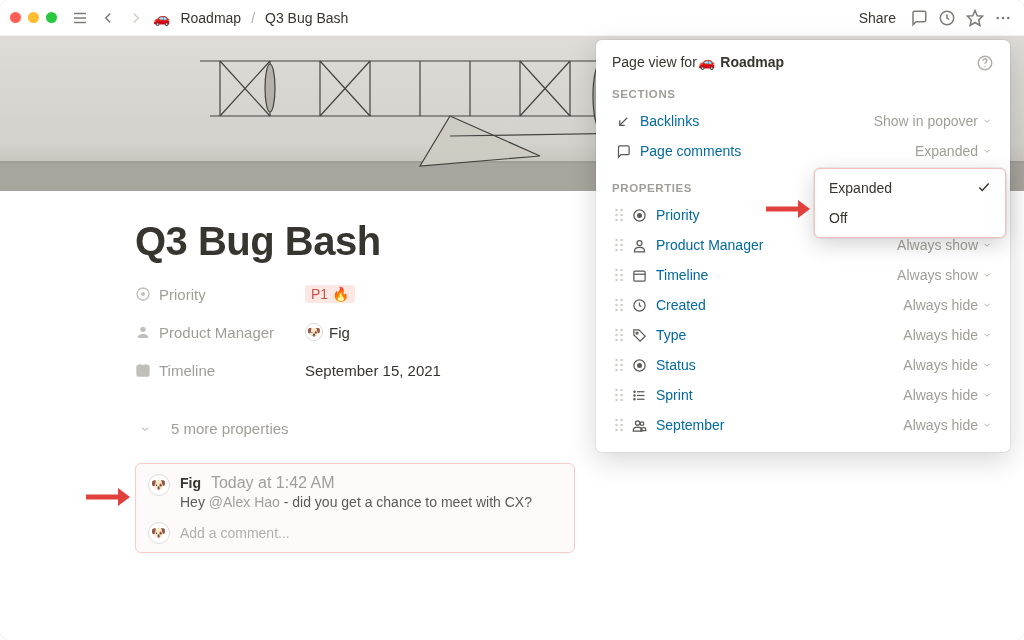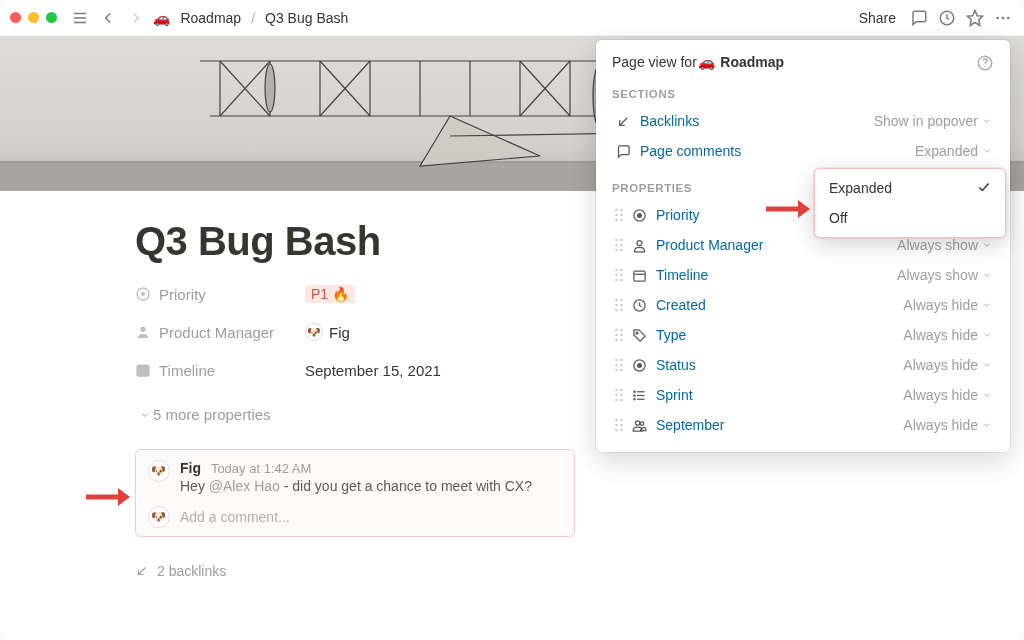--- a/index.html
+++ b/index.html
@@ -66,38 +66,38 @@
     margin-bottom: 16px;
     letter-spacing: -0.5px;
   }
   .props { display:flex; flex-direction:column; gap:10px; font-size:15px;}
   .prop-row { display:flex; align-items:center; height:28px;}
   .prop-label { width:170px; display:flex; align-items:center; gap:8px; color:#9f9e98;}
   .prop-label svg{ width:16px; height:16px; fill:#c0bfba;}
   .prop-value { color:#37352f; display:flex; align-items:center; gap:6px;}
   .tag-p1 { background:#fde7e3; color:#c4554d; padding:1px 6px; border-radius:3px; font-size:14px; display:inline-flex; align-items:center; gap:4px;}
   .fig-ava { width:18px; height:18px; border-radius:50%; background:#fff; border:1px solid #ddd; display:inline-flex; align-items:center; justify-content:center; font-size:11px;}
-  .more-props { margin-top:10px; color:#9f9e98; display:flex; align-items:center; gap:2px; cursor:pointer; width:fit-content; padding:2px 4px; border-radius:4px;}
+  .more-props { margin-top:24px; color:#9f9e98; display:flex; align-items:center; gap:20px; cursor:pointer; width:fit-content; padding:2px 4px; border-radius:4px;}
   .more-props svg{width:12px;height:12px;}
 
   
   .comments {
     margin-top: 24px;
     width: 440px;
     border:1.5px solid #f7c9c7;
     border-radius:6px;
     background:#fffafa;
     padding: 10px 12px 8px 12px;
     position:relative;
   }
   .comment { display:flex; gap:10px; }
   .comment .ava{ width:22px;height:22px;border-radius:50%;background:#fff;border:1px solid #ddd;display:flex;align-items:center;justify-content:center;font-size:12px; flex-shrink:0;}
   .comment .body{ font-size:14px; }
   .comment .author{ font-weight:600; }
-  .comment .time{ color:#9f9e98; font-size:13px; margin-left:6px;}
+  .comment .time{ color:#9f9e98; font-size:16px; margin-left:6px;}
   .comment .text{ margin-top:2px; color:#5b5a55;}
   .mention{ color:#9f9e98;}
   .add-comment{ display:flex; align-items:center; gap:10px; margin-top:12px; color:#b1afab;}
   .add-comment .ava{ width:22px;height:22px;border-radius:50%;background:#fff;border:1px solid #ddd;display:flex;align-items:center;justify-content:center;font-size:12px;}
 
   .backlinks{ margin-top:26px; color:#9f9e98; display:flex; align-items:center; gap:8px; font-size:14px;}
   .backlinks svg{width:14px;height:14px;}
 
   
   .panel {
@@ -295,27 +295,20 @@
           <span>Hey </span><span class="mention">@Alex Hao</span><span> - did you get a chance to meet with CX?</span>
         </div>
       </div>
     </div>
     <div class="add-comment">
       <div class="ava">🐶</div>
       <span>Add a comment...</span>
     </div>
   </div>
 
-  <div class="backlinks">
-    <svg viewBox="0 0 24 24" fill="none" stroke="#9f9e98" stroke-width="2">
-        <line x1="6" y1="18" x2="18" y2="6"></line>
-        <polyline points="6 10 6 18 14 18"></polyline>
-      </svg>
-    <span>2 backlinks</span>
-  </div>
 </div>
 
 <div class="callout-arrow" style="left:84px; top:484px;">
   <svg width="46" height="26" viewBox="0 0 46 26">
       <line x1="2" y1="13" x2="36" y2="13" stroke="#e0413d" stroke-width="5"></line>
       <polygon points="34,4 46,13 34,22" fill="#e0413d"></polygon>
     </svg>
 </div>
 <div class="callout-arrow" style="left:764px; top:196px;">
   <svg width="46" height="26" viewBox="0 0 46 26">

